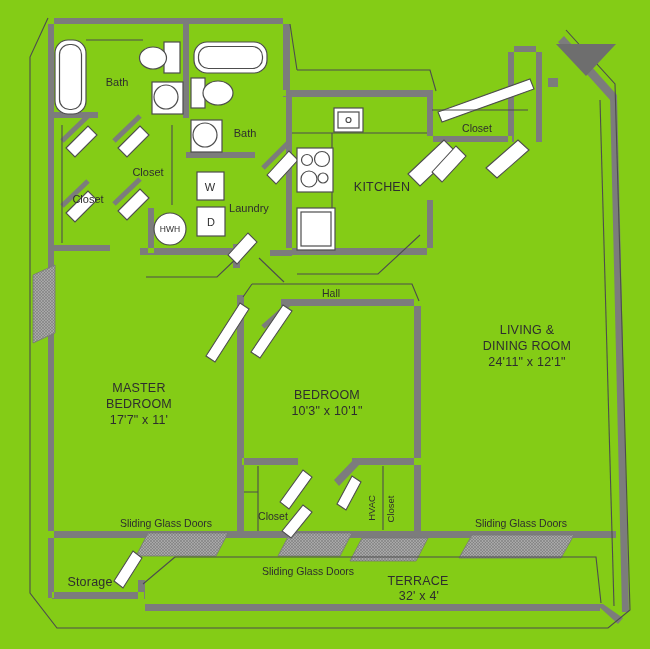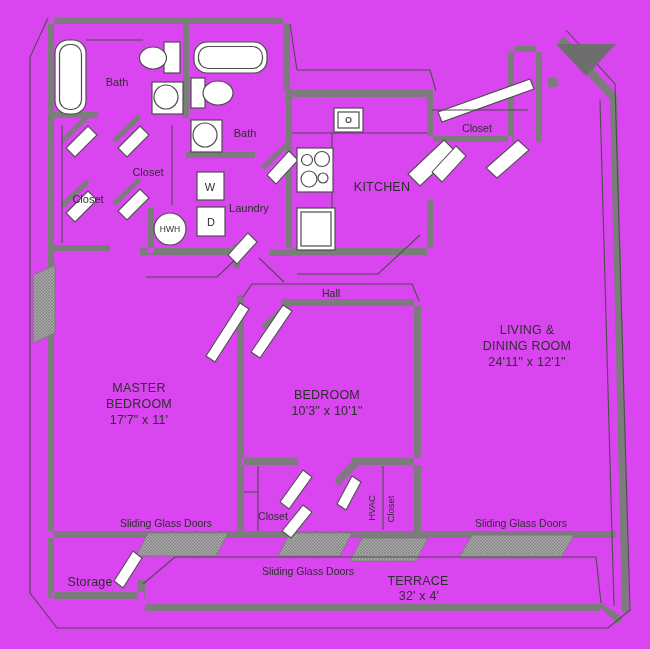--- a/index.html
+++ b/index.html
@@ -1,16 +1,16 @@
 <!DOCTYPE html>
 <html><head>
 <meta charset="utf-8">
 <style>
   html,body{margin:0;padding:0;background:#ffffff;}
-  .stage{position:relative;width:650px;height:649px;background:#d946ef;overflow:hidden;
+  .stage{position:relative;width:650px;height:649px;background:#84cc16;overflow:hidden;
          font-family:"Liberation Sans", sans-serif;}
   svg{display:block;}
   text{fill:#2e2e2e;font-family:"Liberation Sans", sans-serif;}
   .room-label{font-size:12.5px;letter-spacing:.2px;}
   .small-label{font-size:11px;}
   .tiny-label{font-size:10.5px;}
   .appliance-label{font-size:11px;}
   .hwh-label{font-size:8.5px;}
   .vert-label{font-size:9.5px;}
   .fixture{fill:#ffffff;stroke:#4d4d4d;stroke-width:1.2;}

